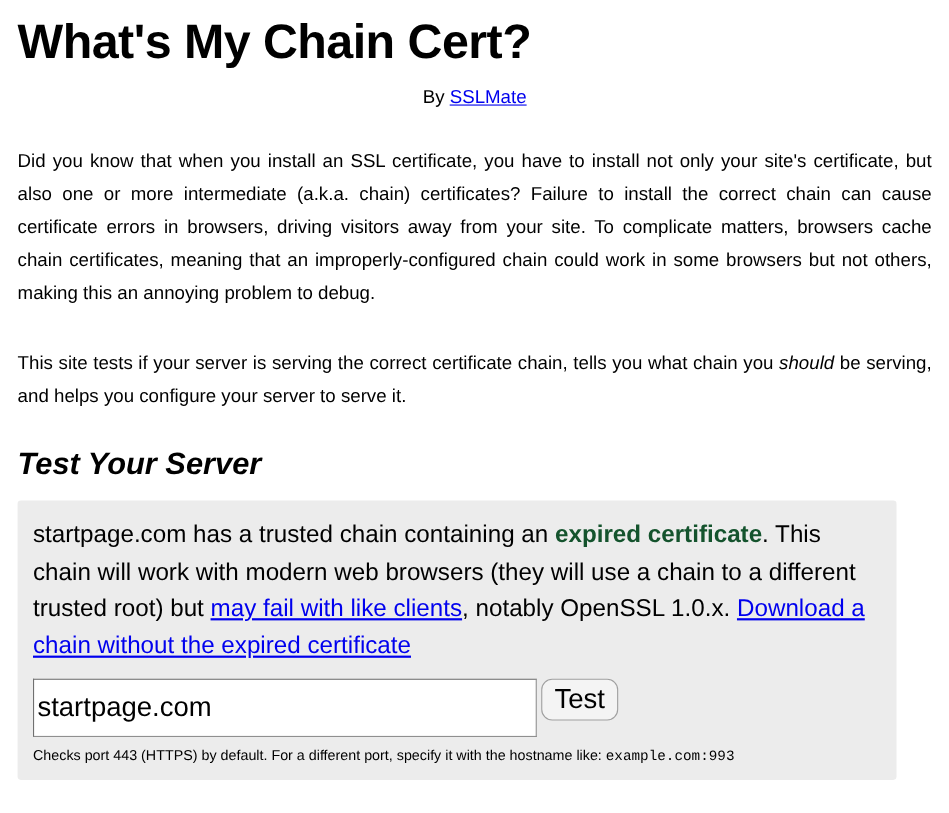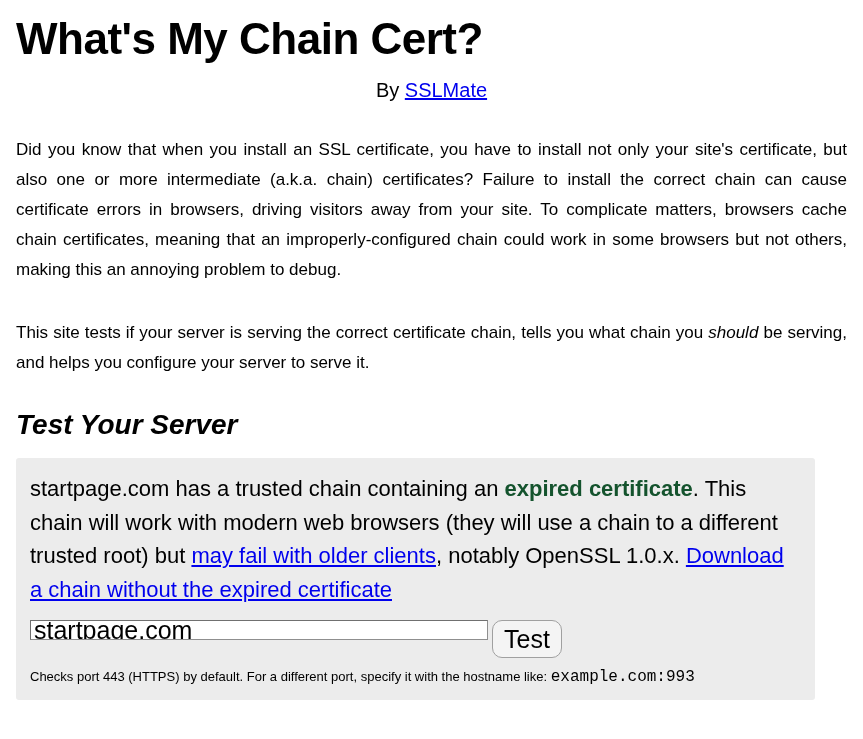--- a/index.html
+++ b/index.html
@@ -22,21 +22,21 @@
   h1.site-title {
     font-size: 44px;
     font-weight: bold;
     text-align: left;
     margin: 14px 0 0 0;
     line-height: 1.15;
     letter-spacing: -0.5px;
   }
   .byline {
     text-align: center;
-    font-size: 20px;
+    font-size: 17px;
     margin: 14px 0 0 0;
   }
   a {
     color: #0000ee;
     text-decoration: underline;
   }
   p.body-par {
     font-size: 17px;
     line-height: 30px;
     text-align: justify;
@@ -72,21 +72,21 @@
     color: #14532d;
     font-weight: bold;
   }
   .form-row {
     margin-top: 14px;
     display: flex;
     align-items: flex-start;
   }
   input.host-input {
     width: 458px;
-    height: 20px;
+    height: 53px;
     box-sizing: border-box;
     font-family: "Liberation Sans", sans-serif;
     font-size: 25px;
     padding: 0 3px;
     border: 1px solid #8f8f8f;
     border-top-color: #707070;
     border-left-color: #707070;
     background: #ffffff;
     color: #000000;
     border-radius: 0;
@@ -107,21 +107,21 @@
     cursor: pointer;
   }
   .hint {
     margin: 9px 0 0 0;
     font-size: 13px;
     color: #000000;
     line-height: 1.3;
   }
   .hint code {
     font-family: "Liberation Mono", "DejaVu Sans Mono", monospace;
-    font-size: 16px;
+    font-size: 13px;
   }
 </style>
 </head>
 <body>
 
 <div class="page">
 
   <h1 class="site-title">What's My Chain Cert?</h1>
 
   <div class="byline">
@@ -129,21 +129,21 @@
   </div>
 
   <p class="body-par">Did you know that when you install an SSL certificate, you have to install not only your site's certificate, but also one or more intermediate (a.k.a. chain) certificates? Failure to install the correct chain can cause certificate errors in browsers, driving visitors away from your site. To complicate matters, browsers cache chain certificates, meaning that an improperly-configured chain could work in some browsers but not others, making this an annoying problem to debug.</p>
 
   <p class="body-par second"><span>This site tests if your server is serving the correct certificate chain, tells you what chain you </span><em class="should">should</em><span> be serving, and helps you configure your server to serve it.</span></p>
 
   <h2 class="section-title">Test Your Server</h2>
 
   <div class="result-box">
 
-    <p class="result-text"><span>startpage.com has a trusted chain containing an </span><b class="alert">expired certificate</b><span>. This chain will work with modern web browsers (they will use a chain to a different trusted root) but </span><a href="#">may fail with older clients</a><span>, notably OpenSSL 1.0.x. </span><a href="#">Download a chain without the expired certificate</a></p>
+    <p class="result-text"><span>startpage.com has a trusted chain containing an </span><b class="alert">expired certificate</b><span>. This chain will work with modern web browsers (they will use a chain to a different trusted root) but </span><a href="#">may fail with like clients</a><span>, notably OpenSSL 1.0.x. </span><a href="#">Download a chain without the expired certificate</a></p>
 
     <div class="form-row">
       <input class="host-input" type="text" value="startpage.com" style="">
       <button class="test-button">Test</button>
     </div>
 
     <p class="hint"><span>Checks port 443 (HTTPS) by default. For a different port, specify it with the hostname like: </span><code>example.com:993</code></p>
 
   </div>
 

